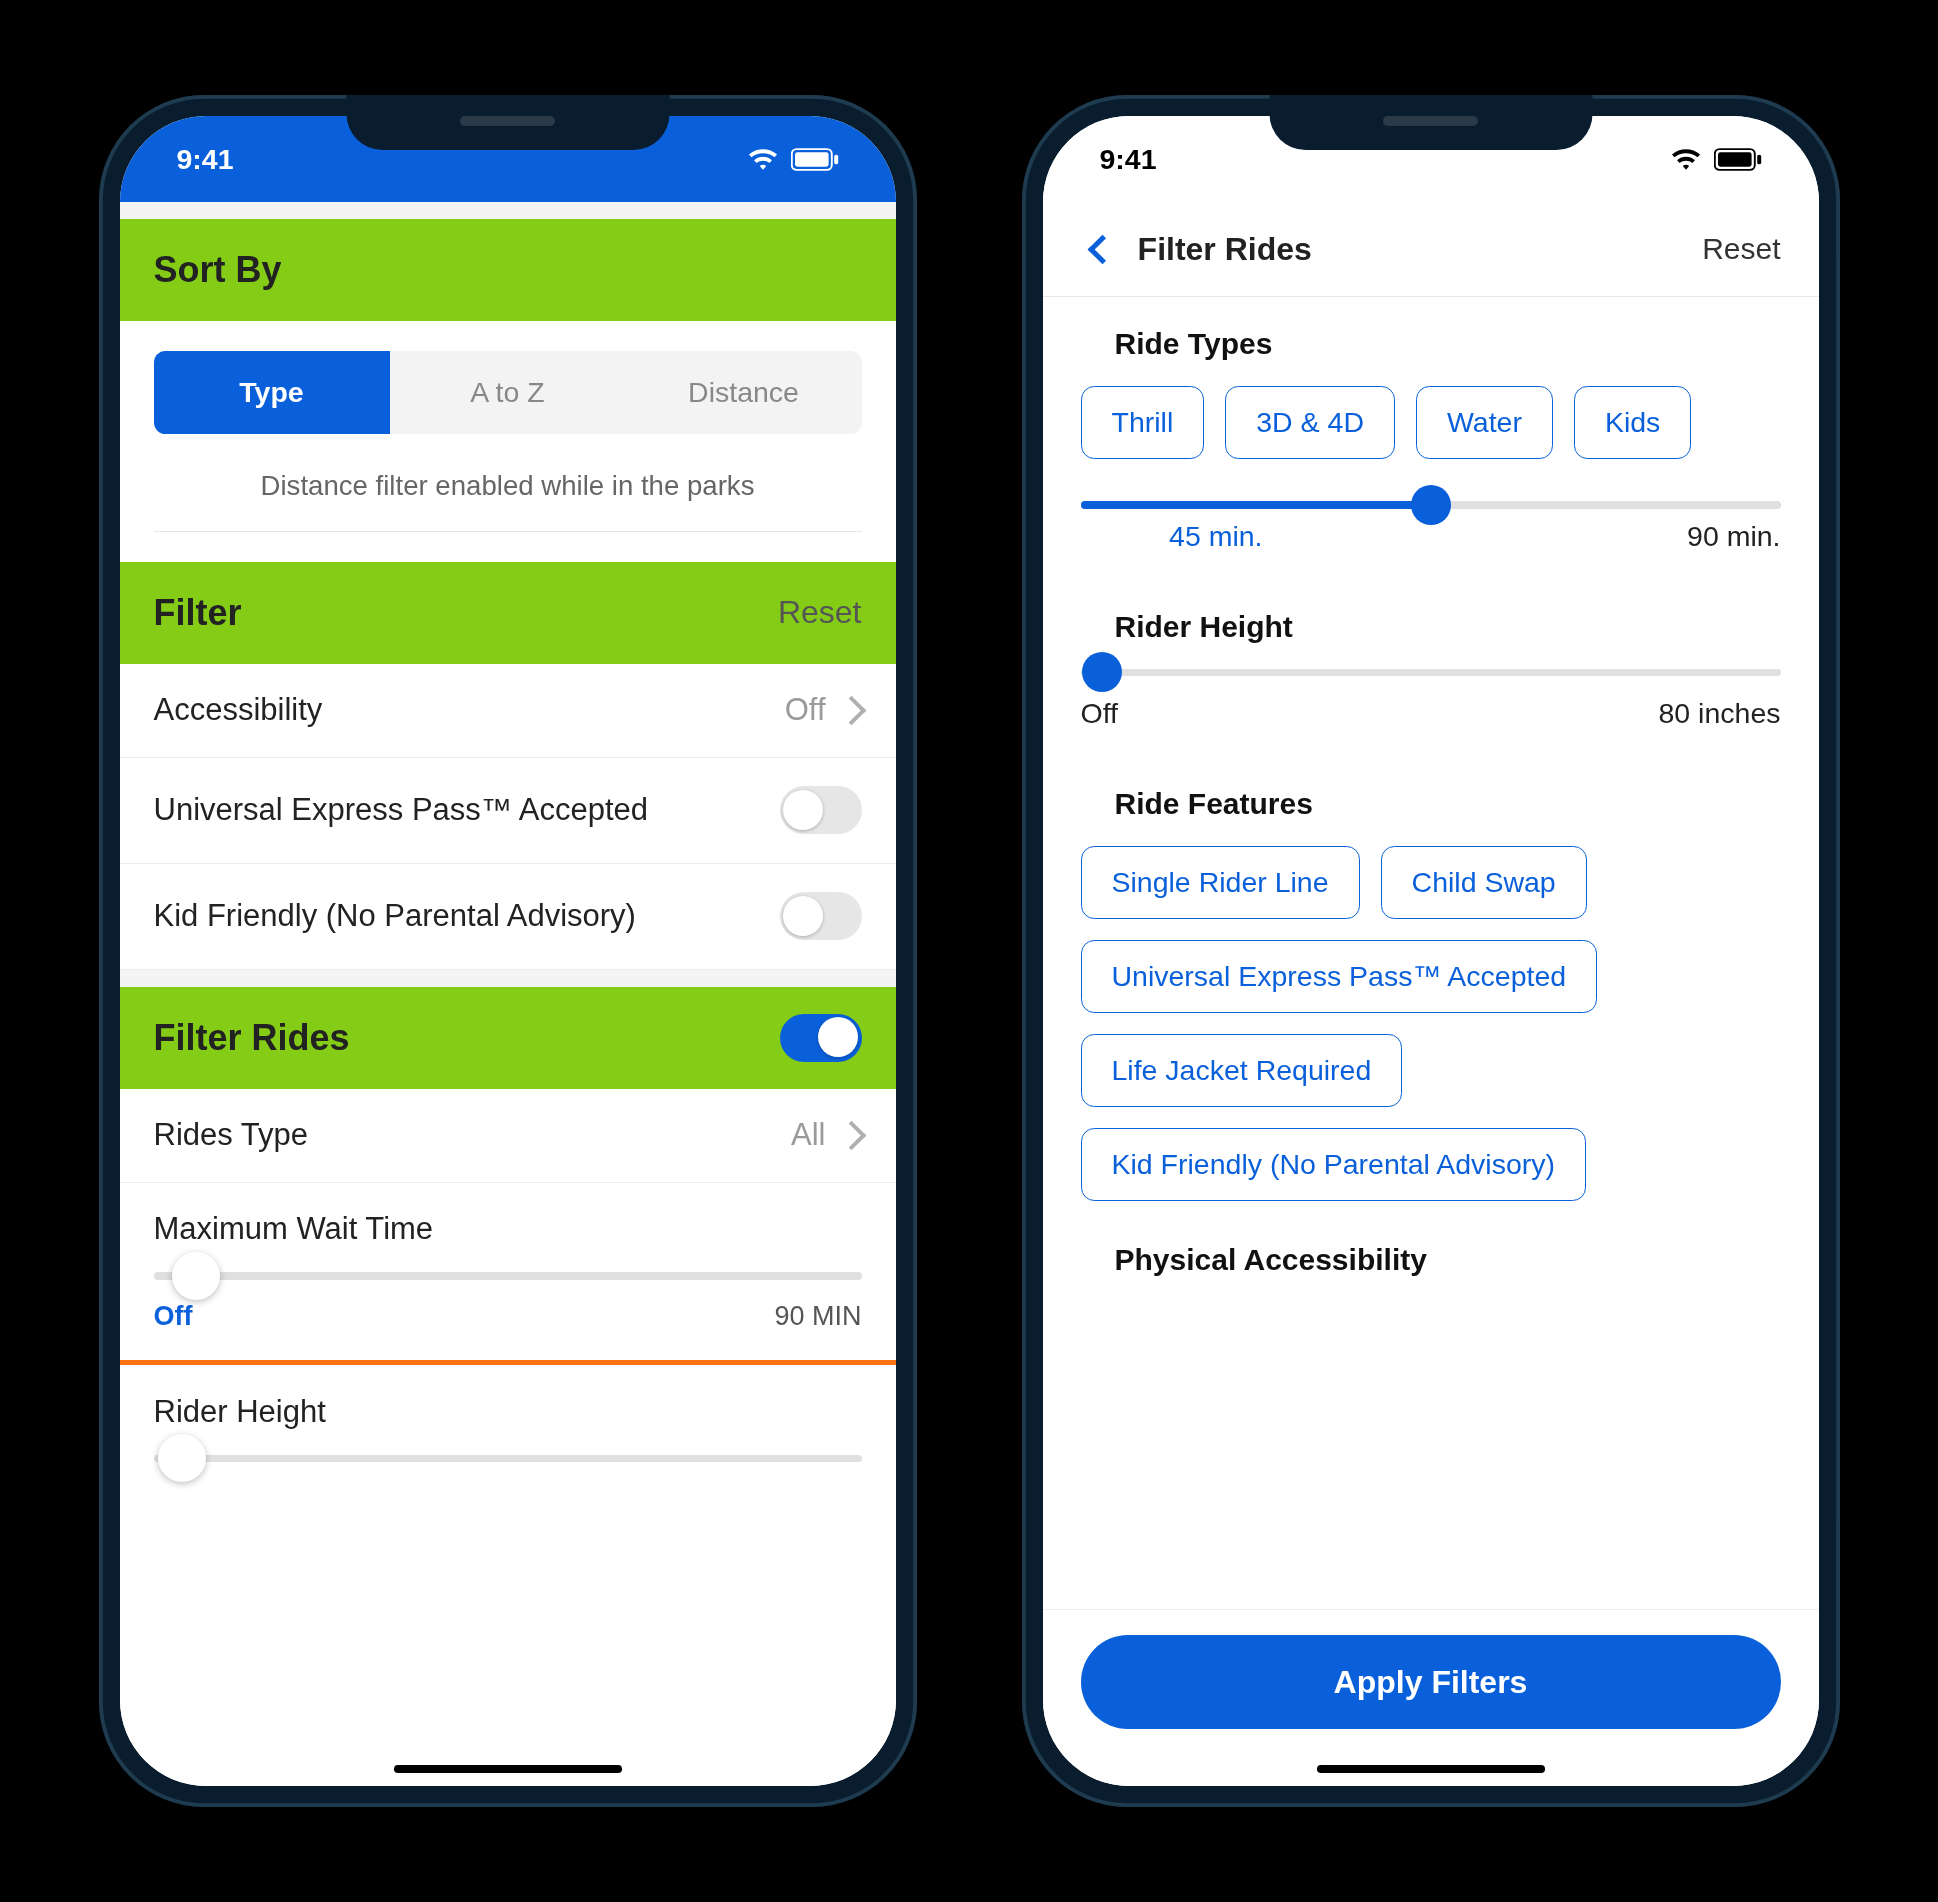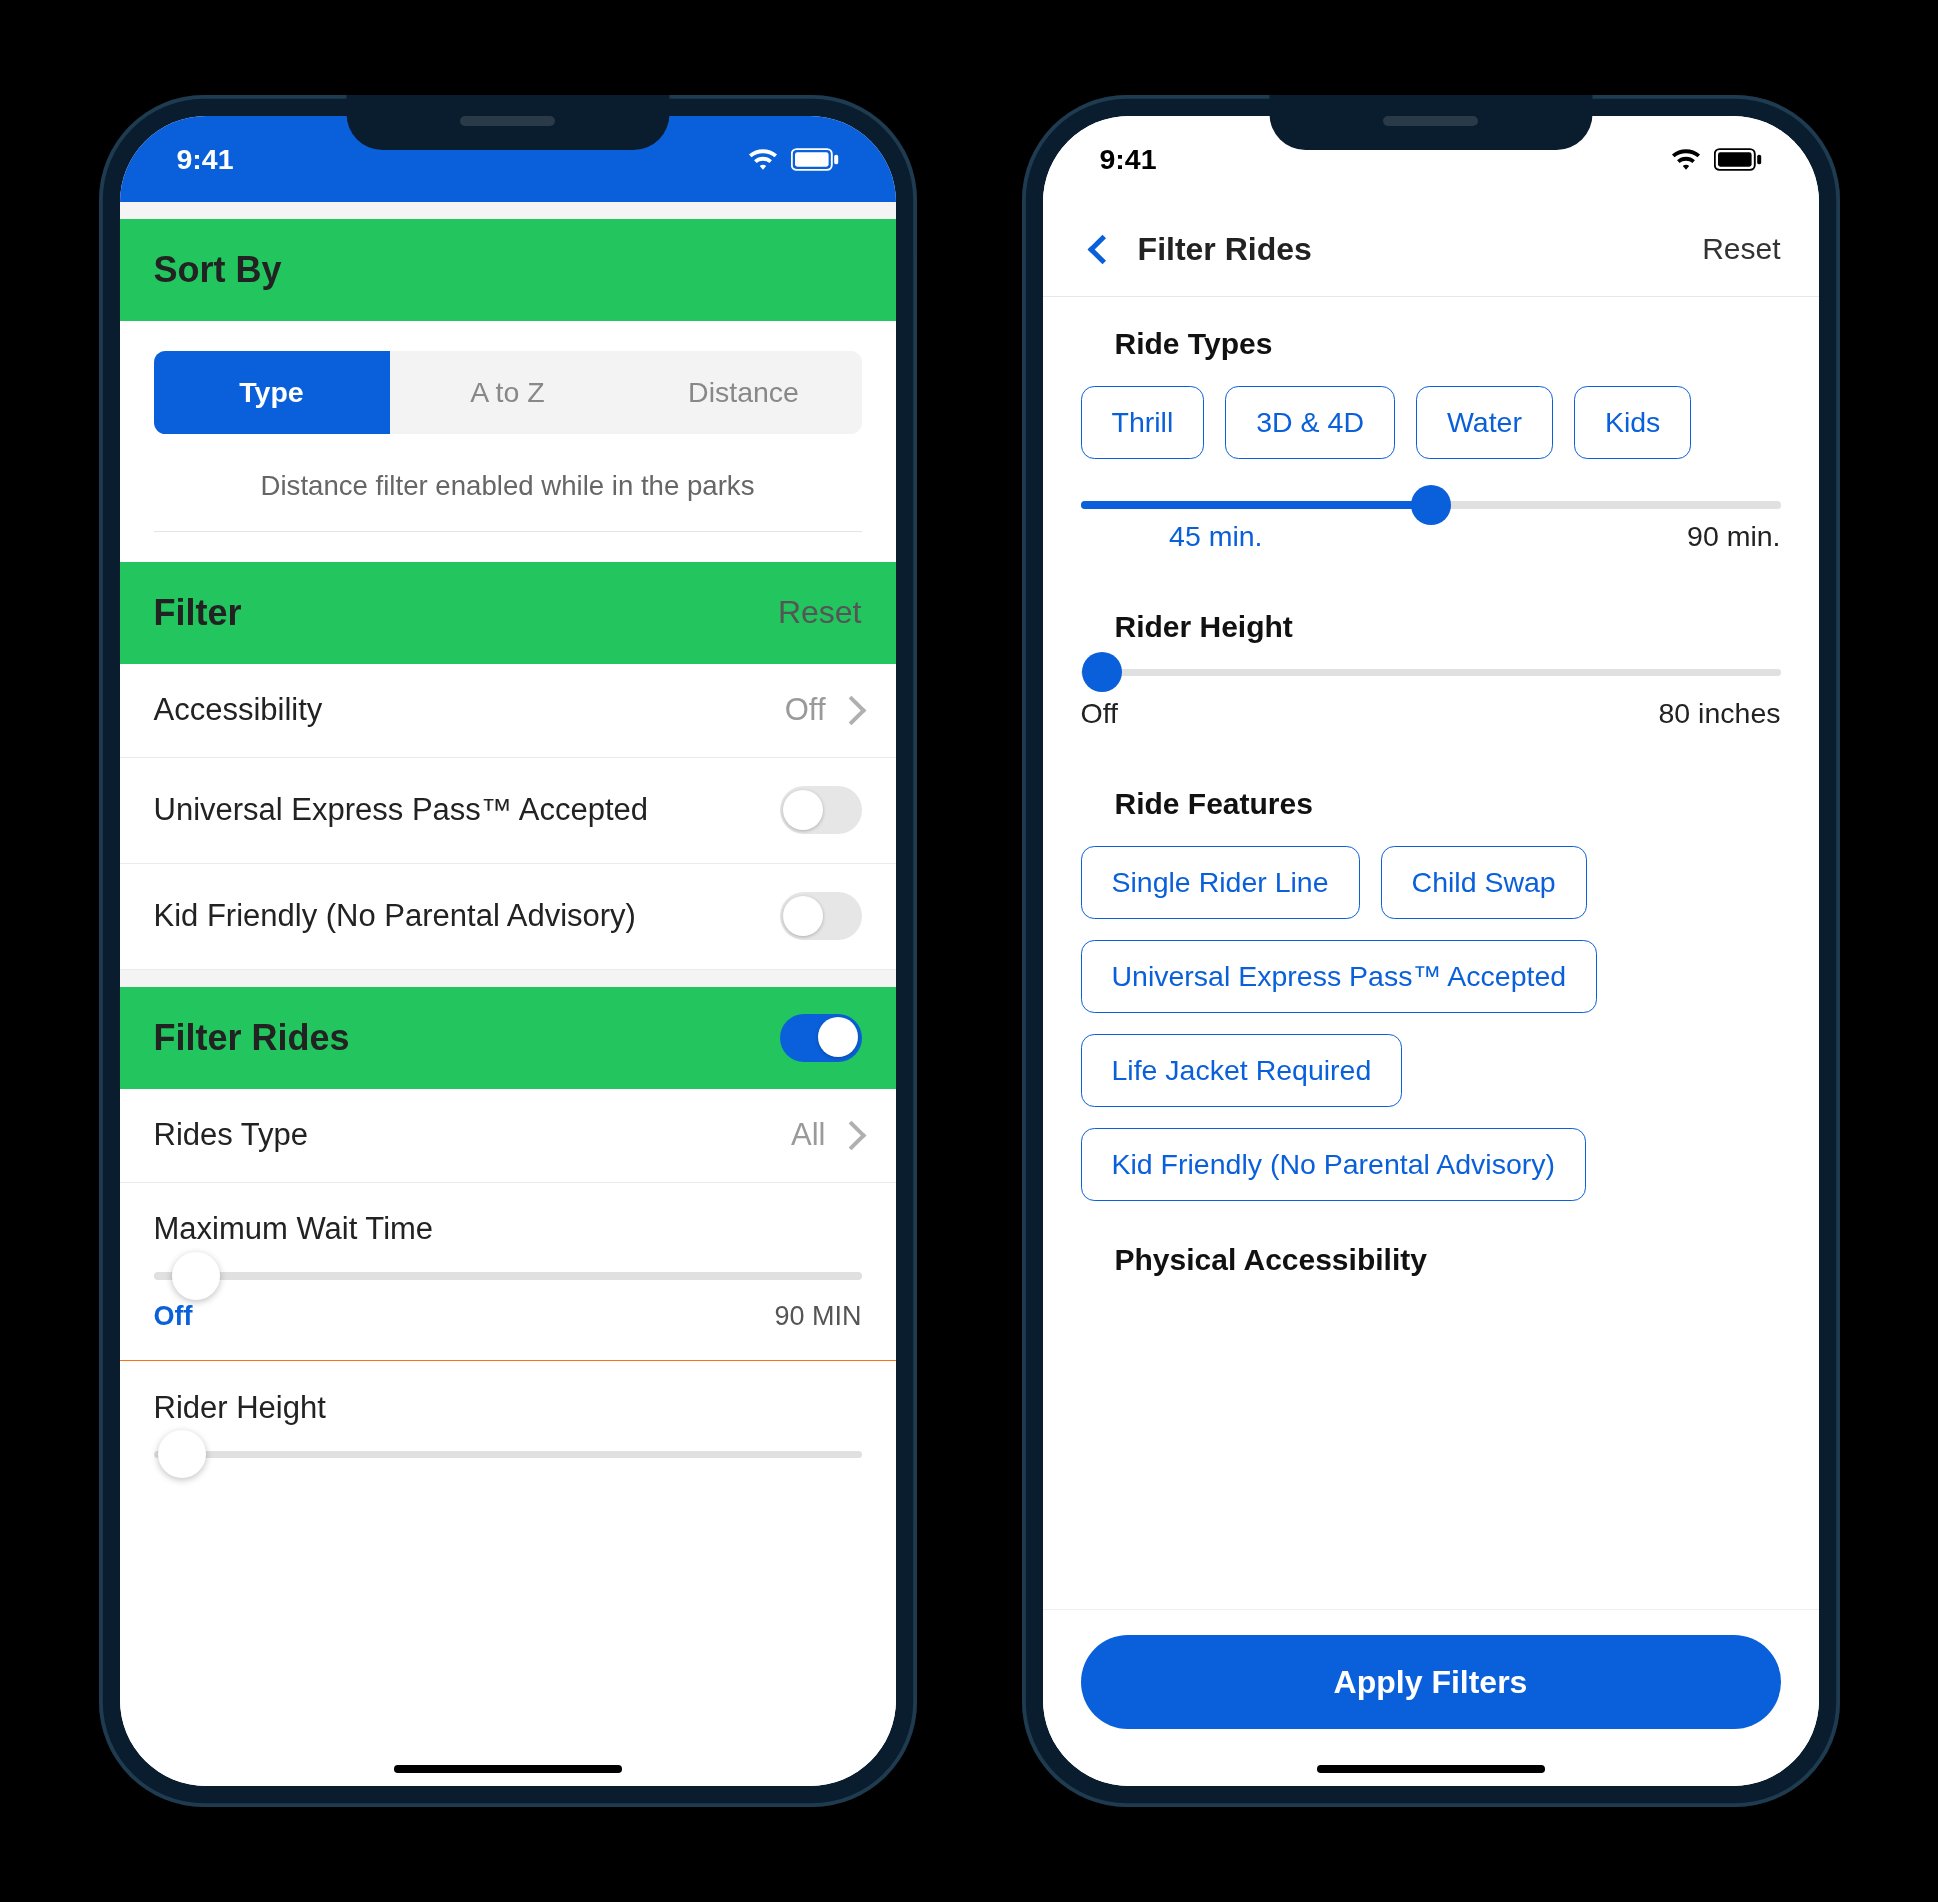--- a/index.html
+++ b/index.html
@@ -75,21 +75,21 @@
     display: flex;
     align-items: center;
     justify-content: space-between;
     padding: 0 40px;
   }
   .navbar1 .title { font-size: 38px; font-weight: 700; }
   .navbar1 .side { font-size: 32px; font-weight: 400; }
   
   .content { flex: 1; overflow: hidden; background: #fff; }
   .section-head {
-    background: #22c55e;
+    background: #84cc16;
     padding: 30px 34px;
     font-size: 36px;
     font-weight: 600;
     color: #222;
     display: flex;
     justify-content: space-between;
     align-items: center;
   }
   .section-body { background: #fff; padding: 30px 34px; }
   .thin-gap { height: 17px; background: #f4f4f4; }
@@ -256,21 +256,21 @@
       </div>
 
       <div class="row">
         <span>Rides Type</span>
         <span class="right">
           <span>All</span>
           <span class="chev"></span>
         </span>
       </div>
 
-      <div style="padding:28.5px 34px;border-bottom:1px solid #f97316">
+      <div style="padding:28.5px 34px;border-bottom:5px solid #f97316">
         <div class="sub-label">Maximum Wait Time</div>
         <div class="slider-wrap">
           <div class="slider-track">
             <div class="slider-knob" style="left:6%"></div>
           </div>
         </div>
         <div class="slider-labels">
           <span class="blue">Off</span>
           <span class="gray">90 MIN</span>
         </div>

